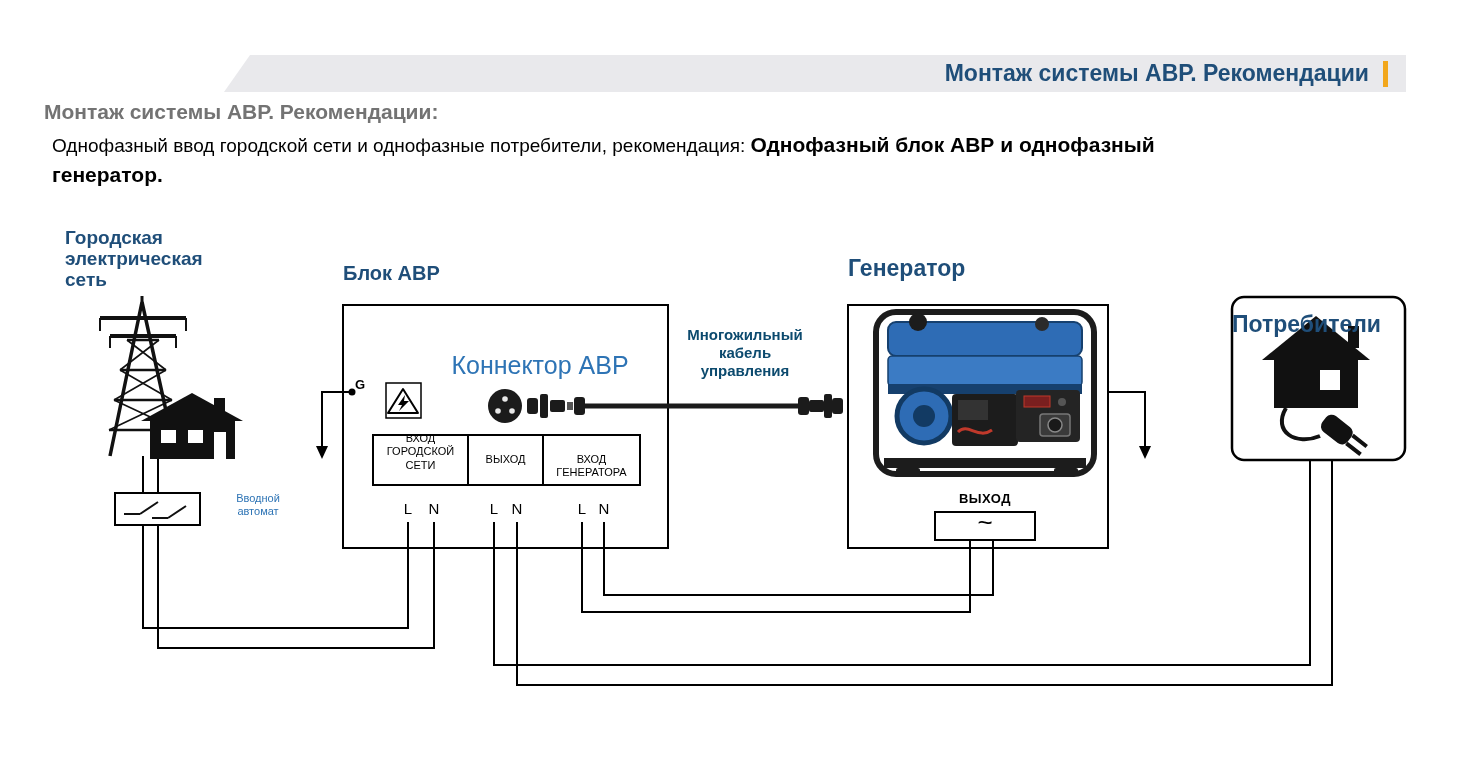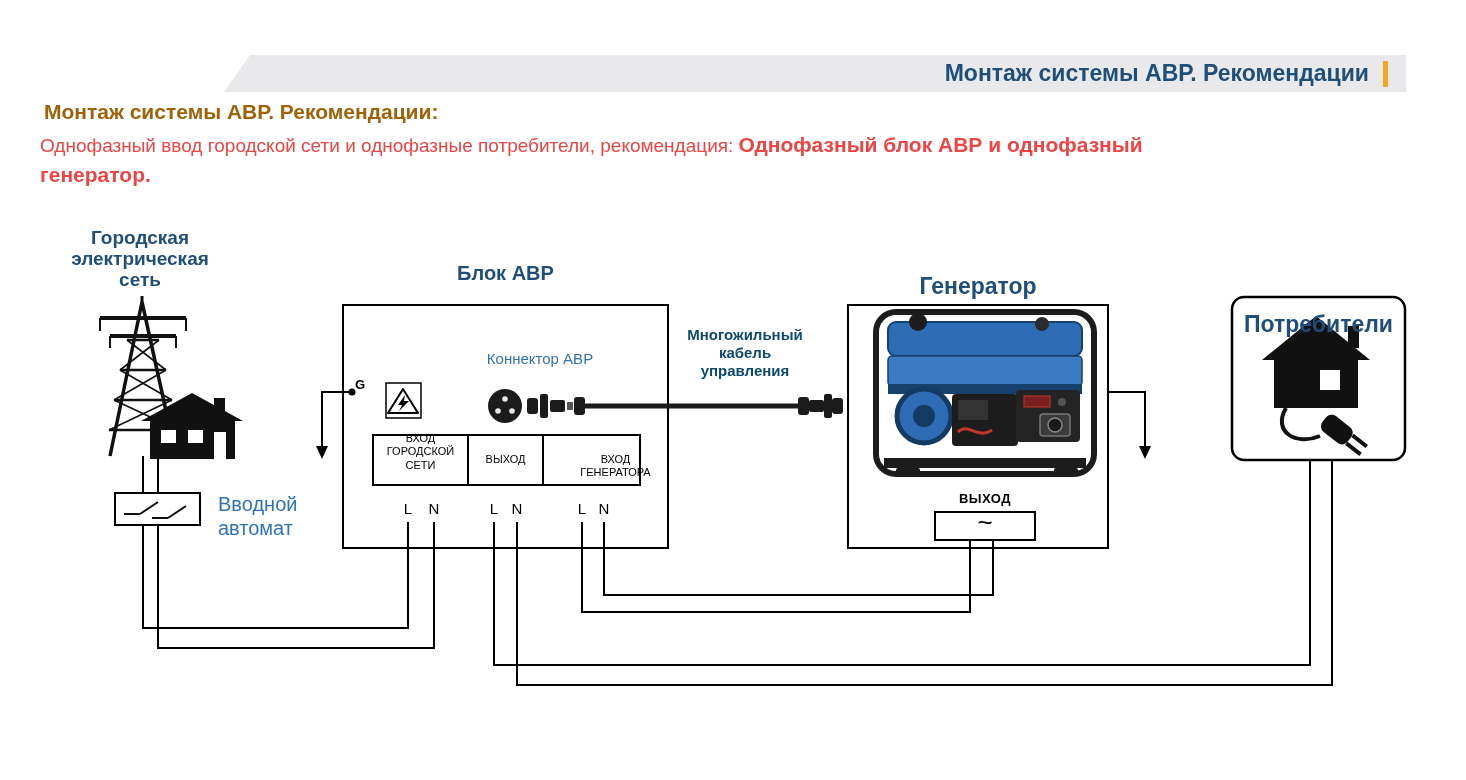--- a/index.html
+++ b/index.html
@@ -6,25 +6,25 @@
   body{font-family:"Liberation Sans",sans-serif;color:#1f3864;}
   .canvas{position:relative;width:1466px;height:780px;background:#ffffff;overflow:hidden;}
   .abs{position:absolute;}
   
   .banner{position:absolute;left:224px;top:55px;width:1182px;height:37px;background:#e9e9ec;
           clip-path:polygon(26px 0,100% 0,100% 100%,0 100%);
           display:flex;align-items:center;justify-content:flex-end;}
   .banner-title{color:#1f4e79;font-weight:bold;font-size:23px;}
   .accent-bar{display:inline-block;width:5px;height:26px;background:#f2a71c;margin-left:14px;margin-right:18px;}
   
-  .page-title{position:absolute;left:44px;top:100px;font-size:21px;font-weight:bold;color:#a16207;}
-  .intro{position:absolute;left:40px;top:130px;width:1190px;font-size:19px;line-height:1.45;color:#ef4444;}
+  .page-title{position:absolute;left:44px;top:100px;font-size:21px;font-weight:bold;color:#737373;}
+  .intro{position:absolute;left:52px;top:130px;width:1190px;font-size:19px;line-height:1.45;color:#000000;}
   .intro b{font-size:21px;}
   
-  .dlabel{position:absolute;color:#1f4e79;font-weight:bold;text-align:center;line-height:1.1;}
+  .dlabel{position:absolute;color:#1f4e79;font-weight:bold;text-align:left;line-height:1.1;}
   .blue-note{position:absolute;color:#2e74b5;font-weight:500;line-height:1.2;}
   .cell-label{position:absolute;display:flex;align-items:center;justify-content:center;text-align:center;
               font-size:11px;color:#000;line-height:1.2;font-weight:500;}
   .terminal{position:absolute;width:14px;text-align:center;font-size:15px;font-weight:500;color:#000;}
   svg{position:absolute;left:0;top:0;}
 </style>
 </head>
 <body>
 
 <div class="canvas">
@@ -153,35 +153,35 @@
         <rect x="1320" y="422" width="32" height="20" rx="7" fill="#111"></rect>
         <path d="M1352,427 H1370 M1352,437 H1370" stroke="#111" stroke-width="4"></path>
       </g>
     </g>
   </svg>
 
   <div class="dlabel" style="left:65px;top:228px;width:150px;font-size:19px;">Городская электрическая сеть</div>
 
   <div class="dlabel" style="left:343px;top:262px;width:325px;font-size:20px;">Блок АВР</div>
 
-  <div class="dlabel" style="left:848px;top:256px;width:260px;font-size:23px;margin-top:18px;">Генератор</div>
+  <div class="dlabel" style="left:848px;top:256px;width:260px;font-size:23px;">Генератор</div>
 
   <div class="dlabel" style="left:1232px;top:264px;width:173px;font-size:23px;margin-top:48px;">Потребители</div>
 
-  <div class="blue-note" style="left:410px;top:350px;width:260px;font-size:15px;text-align:center;">Коннектор АВР</div>
+  <div class="blue-note" style="left:410px;top:350px;width:260px;font-size:25px;text-align:center;">Коннектор АВР</div>
 
   <div class="blue-note" style="left:683px;top:326px;width:124px;font-size:15px;text-align:center;color:#0c4a6e;font-weight:600;">Многожильный кабель управления</div>
 
-  <div class="blue-note" style="left:218px;top:492px;width:80px;font-size:20px;text-align:left;">Вводной автомат</div>
+  <div class="blue-note" style="left:218px;top:492px;width:80px;font-size:11px;text-align:center;">Вводной автомат</div>
 
   <div class="abs" style="left:355px;top:377px;font-size:13px;font-weight:bold;color:#000;">G</div>
 
   <div class="cell-label" style="left:375px;top:435px;width:91px;height:34px;">ВХОД ГОРОДСКОЙ СЕТИ</div>
   <div class="cell-label" style="left:468px;top:435px;width:75px;height:50px;">ВЫХОД</div>
-  <div class="cell-label" style="left:545px;top:435px;width:93px;height:62px;margin-left:24px;">ВХОД ГЕНЕРАТОРА</div>
+  <div class="cell-label" style="left:545px;top:435px;width:93px;height:62px;">ВХОД ГЕНЕРАТОРА</div>
 
   <span class="terminal" style="left:401px;top:500px;">L</span>
   <span class="terminal" style="left:427px;top:500px;">N</span>
   <span class="terminal" style="left:487px;top:500px;">L</span>
   <span class="terminal" style="left:510px;top:500px;">N</span>
   <span class="terminal" style="left:575px;top:500px;">L</span>
   <span class="terminal" style="left:597px;top:500px;">N</span>
 
   <div class="abs" style="left:935px;top:491px;width:100px;text-align:center;font-size:13px;font-weight:bold;color:#000;letter-spacing:0.5px;">ВЫХОД</div>
   <div class="abs" style="left:935px;top:508px;width:100px;height:28px;display:flex;align-items:center;justify-content:center;font-size:26px;color:#000;">~</div>

